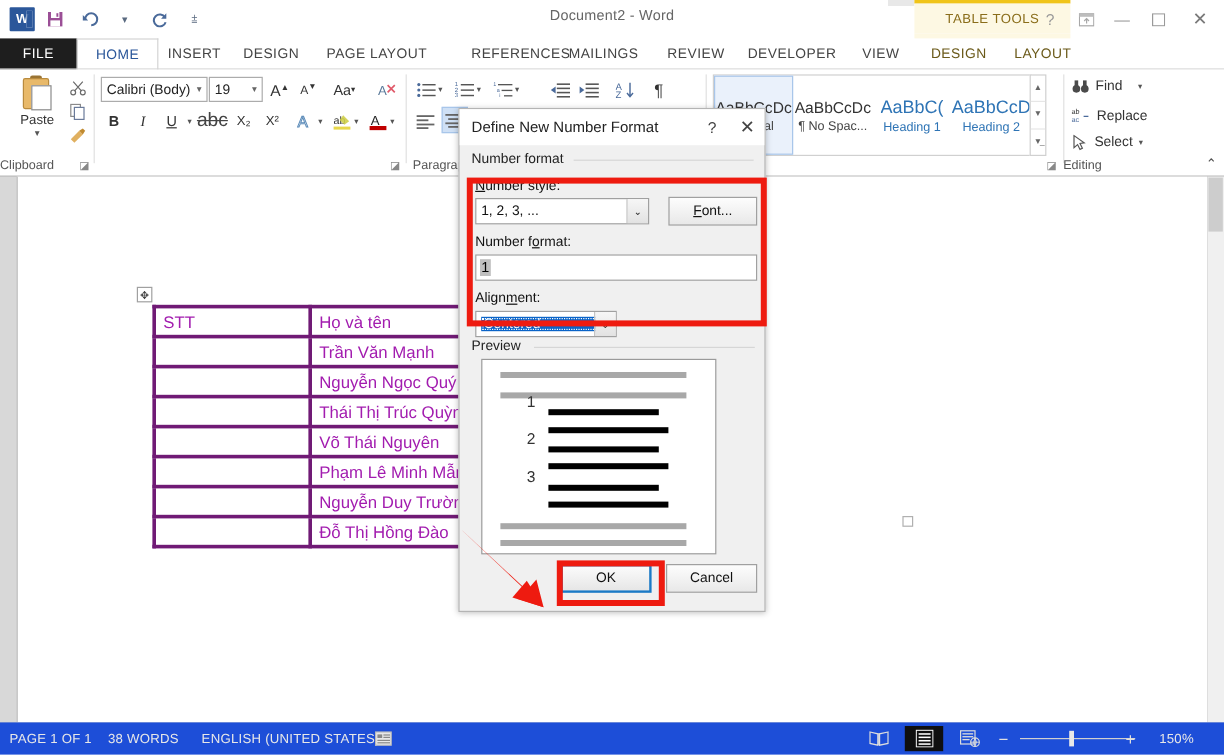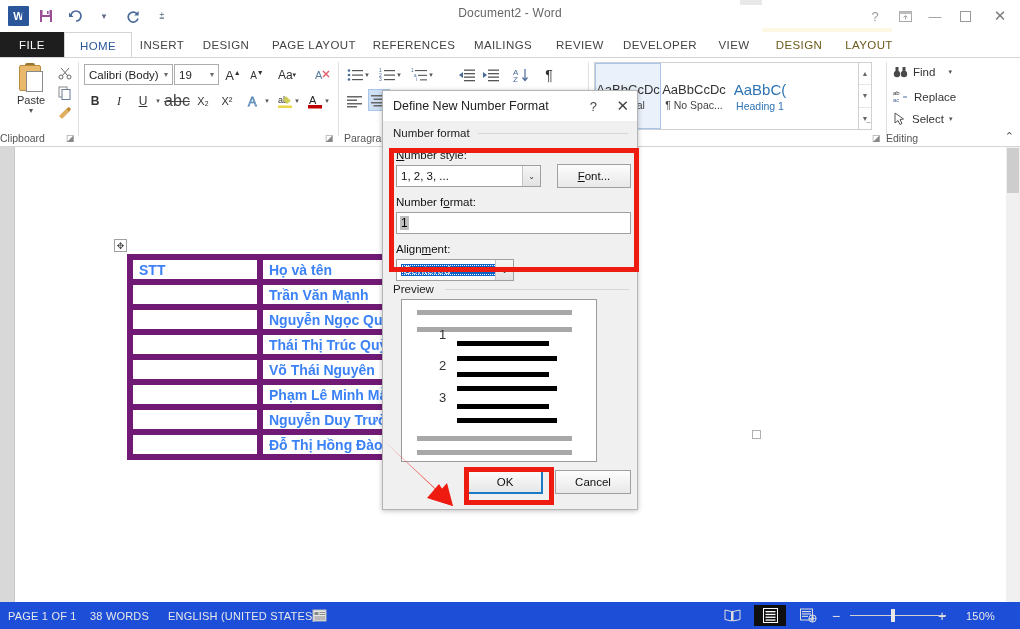--- a/index.html
+++ b/index.html
@@ -192,22 +192,22 @@
 
   .tablehandle{
     position:absolute; left:114px; top:239px; width:13px; height:13px;
     border:1px solid #a0a0a0; background:#fff;
     font-size:9px; color:#444; display:flex; align-items:center; justify-content:center;
   }
   .doctable{
     position:absolute; left:127px; top:254px; border-collapse:collapse;
   }
   .doctable td{
-    border:6px solid #701a75; height:25px; font-size:14px; color:#3b82f6;
-    padding:0 6px; font-family:"Liberation Sans", sans-serif; white-space:nowrap;font-weight:bold;
+    border:3px solid #701a75; height:25px; font-size:14px; color:#a21caf;
+    padding:0 6px; font-family:"Liberation Sans", sans-serif; white-space:nowrap;
   }
   .c1{ width:130px;} .c2{ width:250px; } .c3{ width:125px;}
   .endmark{
     position:absolute; left:752px; top:430px; width:9px; height:9px;
     border:1px solid #b0b0b0;
   }
 
   
   .dialog{
     position:absolute; left:382px; top:90px; width:256px; height:420px;
@@ -326,20 +326,24 @@
           <path d="M11.5 4.5 A5 5 0 1 0 12 8.5" stroke="#4a6a9a" stroke-width="1.7" fill="none"></path>
           <path d="M12.6 1 L12.6 5.6 L8.2 5.6 Z" fill="#4a6a9a"></path>
         </svg>
     </div>
     <div class="qat-btn qat-cb">⩲</div>
   </div>
   <div class="doctitle">Document2 - Word</div>
 
   <div class="cutoff"></div>
 
+  <div class="ctx-wrap">
+    <div class="ctx-topbar"></div>
+    <div class="ctx-tab">TABLE TOOLS</div>
+  </div>
   <div class="ctx-sub"></div>
 
   <div class="winbtns">
     <div class="winbtn">?</div>
     <div class="winbtn">
       <svg width="13" height="13" viewBox="0 0 13 13">
           <rect x="0.5" y="1.5" width="12" height="10" stroke="#a8a8a8" fill="none"></rect>
           <rect x="0.5" y="1.5" width="12" height="2.5" fill="#bdbdbd"></rect>
           <path d="M6.5 9.5 L6.5 6 M4.5 7.5 L6.5 5.5 L8.5 7.5" stroke="#a8a8a8" fill="none"></path>
         </svg>
@@ -354,21 +358,21 @@
   </div>
   <div class="signin">Sign in</div>
 </div>
 
 <div class="tabbar">
   <div class="tab file" style="left:0;width:64px;">FILE</div>
   <div class="tab active" style="left:64px;width:68px;">HOME</div>
   <div class="tab" style="left:132px;width:60px;">INSERT</div>
   <div class="tab" style="left:192px;width:68px;">DESIGN</div>
   <div class="tab" style="left:260px;width:108px;">PAGE LAYOUT</div>
-  <div class="tab" style="left:368px;width:92px;">REFERENCES</div>
+  <div class="tab" style="left:388px;width:92px;">REFERENCES</div>
   <div class="tab" style="left:460px;width:86px;">MAILINGS</div>
   <div class="tab" style="left:546px;width:68px;">REVIEW</div>
   <div class="tab" style="left:614px;width:92px;">DEVELOPER</div>
   <div class="tab" style="left:706px;width:56px;">VIEW</div>
   <div class="tab" style="left:768px;width:62px;color:#6b5a1a;">DESIGN</div>
   <div class="tab" style="left:838px;width:62px;color:#6b5a1a;">LAYOUT</div>
 </div>
 <div class="tabbar-line"></div>
 
 <div class="ribbon">
@@ -540,20 +544,24 @@
       <div class="sp-top">AaBbCcDc</div>
       <div class="sp-bot">Normal</div>
     </div>
     <div class="stylecell">
       <div class="sp-top">AaBbCcDc</div>
       <div class="sp-bot">¶ No Spac...</div>
     </div>
     <div class="stylecell">
       <div class="sp-top blue">AaBbC(</div>
       <div class="sp-bot" style="color:#2e74b5;">Heading 1</div>
+    </div>
+    <div class="stylecell">
+      <div class="sp-top blue">AaBbCcD</div>
+      <div class="sp-bot" style="color:#2e74b5;">Heading 2</div>
     </div>
   </div>
   <div class="gal-scroll">
     <div class="gs">▲</div>
     <div class="gs">▼</div>
     <div class="gs" style="border-bottom:none;">▼̲</div>
   </div>
   <div class="dlg-launch" style="left:872px;">◪</div>
   <div class="grp-div" style="left:886px;"></div>
 

